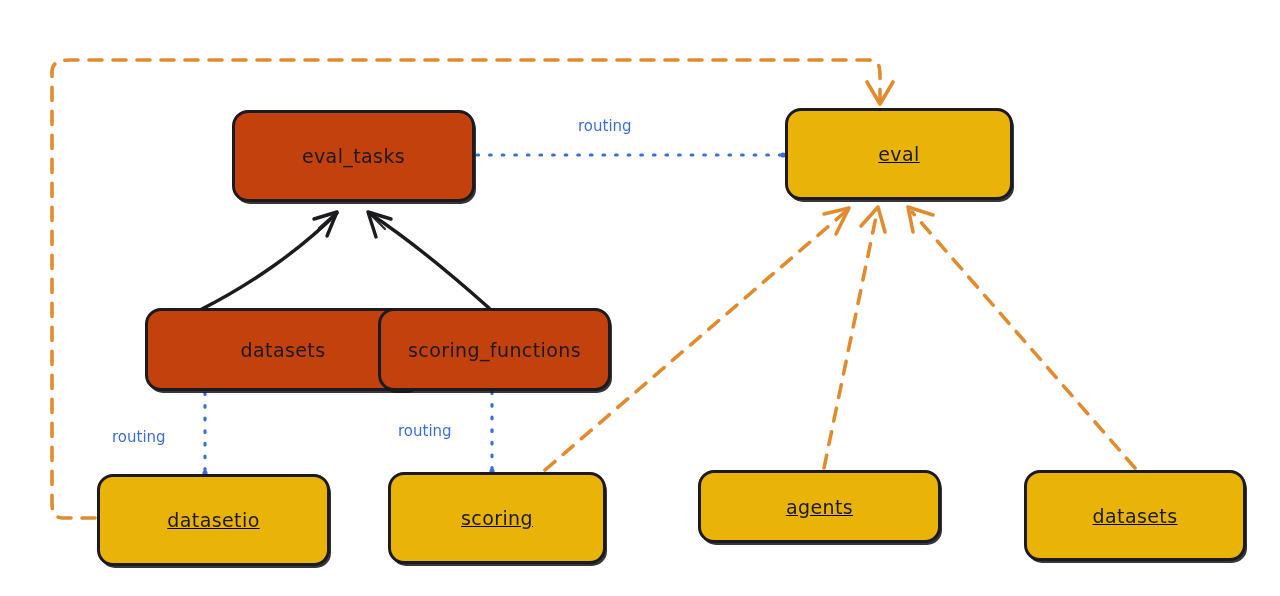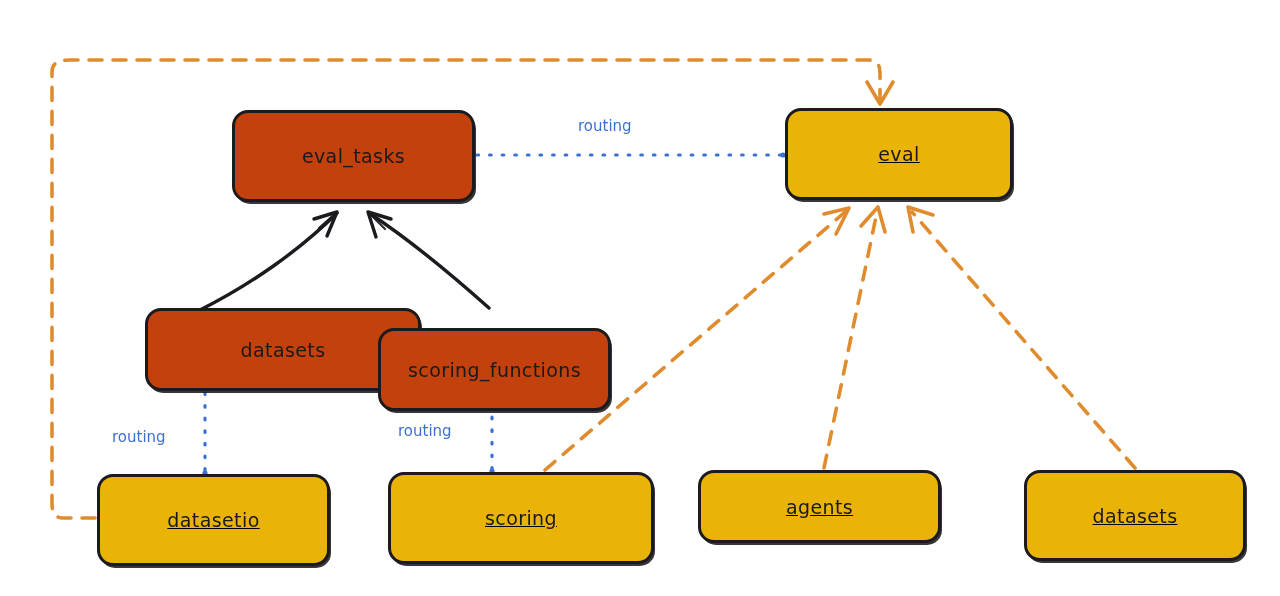--- a/index.html
+++ b/index.html
@@ -116,29 +116,29 @@
   </div>
 
   <div class="node green" style="left:785px; top:108px; width:228px; height:92px;">
     <span class="node-label">eval</span>
   </div>
 
   <div class="node blue" style="left:97px; top:308px; width:276px; height:83px;margin-left:48px;">
     <span class="node-label">datasets</span>
   </div>
 
-  <div class="node blue" style="left:378px; top:308px; width:233px; height:83px;margin-top:20px;">
+  <div class="node blue" style="left:378px; top:308px; width:233px; height:83px;">
     <span class="node-label">scoring_functions</span>
   </div>
 
   <div class="node green" style="left:97px; top:474px; width:233px; height:92px;justify-content:center;">
     <span class="node-label">datasetio</span>
   </div>
 
-  <div class="node green" style="left:388px; top:472px; width:266px; height:92px;">
+  <div class="node green" style="left:388px; top:472px; width:218px; height:92px;">
     <span class="node-label">scoring</span>
   </div>
 
   <div class="node green" style="left:698px; top:470px; width:243px; height:73px;">
     <span class="node-label">agents</span>
   </div>
 
   <div class="node green" style="left:1024px; top:470px; width:222px; height:91px;">
     <span class="node-label">datasets</span>
   </div>

